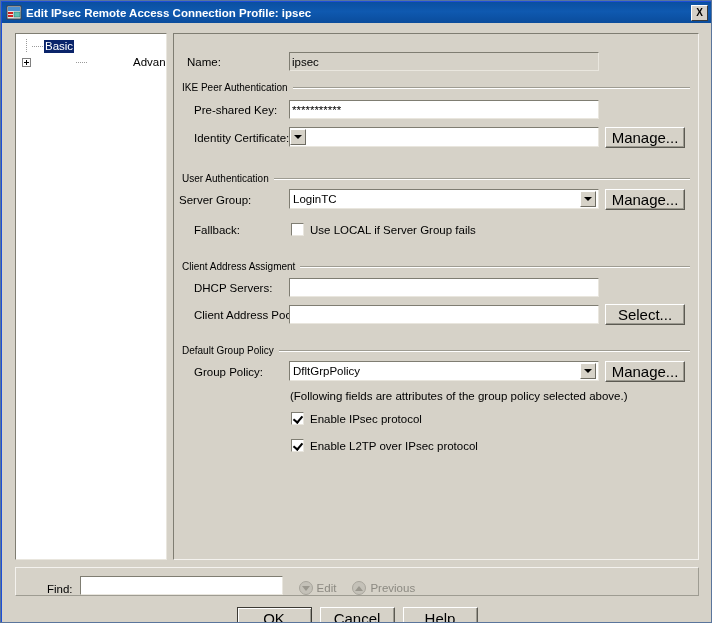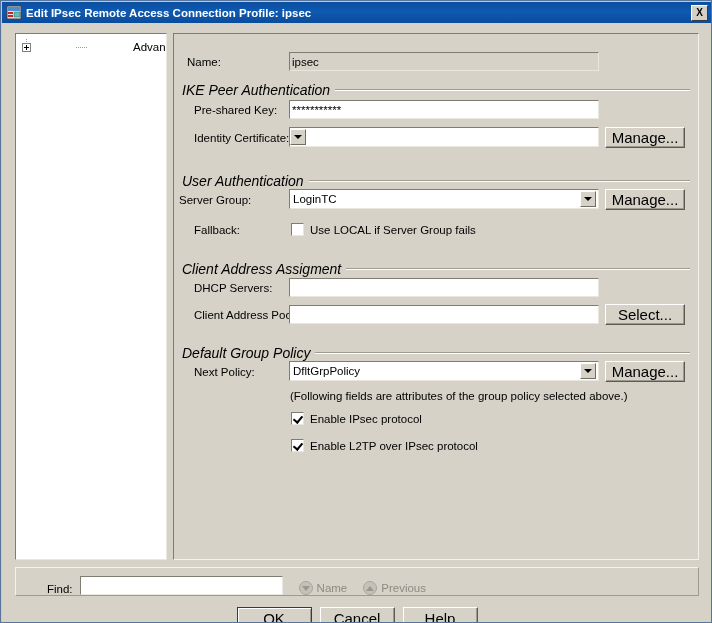--- a/index.html
+++ b/index.html
@@ -14,21 +14,21 @@
     color: #000000;
     -webkit-font-smoothing: none;
   }
 
   
   .window {
     position: relative;
     width: 712px;
     height: 623px;
     box-sizing: border-box;
-    background: #86efac;
+    background: #1d4ed8;
     border: 1px solid #5a759c;
     overflow: hidden;
   }
 
   
   .titlebar {
     position: absolute;
     left: 1px; top: 1px;
     width: 710px;
     height: 21px;
@@ -279,24 +279,23 @@
   }
 
   
   .group {
     position: absolute;
     display: flex;
     align-items: center;
     white-space: nowrap;
   }
   .group-title {
-    font-size: 14px;
+    font-size: 10px;
     color: #000000;
     padding-right: 5px;
-    font-style: italic;
   }
   .group-line {
     height: 1px;
     background: #9e9c92;
     border-bottom: 1px solid #ffffff;
     flex: 1 1 auto;
   }
 
   
   .checkbox {
@@ -417,20 +416,25 @@
       </svg>
     </div>
     <div class="title-text">Edit IPsec Remote Access Connection Profile: ipsec</div>
     <div class="close-btn">X</div>
   </div>
 
   <div class="client">
 
     <div class="tree-panel">
       <div class="tree-vline"></div>
+      <div class="tree-row" style="margin-left:0px;">
+        <span class="tree-expander blank"></span>
+        <span class="tree-dots"></span>
+        <span class="tree-label selected">Basic</span>
+      </div>
       <div class="tree-row" style="margin-left:0px; margin-top:1px;gap:44px;">
         <span class="tree-expander"></span>
         <span class="tree-dots"></span>
         <span class="tree-label">Advanced</span>
       </div>
     </div>
 
     <div class="content-panel">
 
       <div class="row" style="left:13px; top:22px;">
@@ -497,21 +501,21 @@
       </div>
       <input class="txtbox" type="text" style="position: absolute; left: 115px; top: 271px; width: 310px;" value="">
       <div class="btn" style="position:absolute; left:431px; top:270px; width:80px; height:21px;">Select...</div>
 
       <div class="group" style="left:8px; top:311px; width:508px;">
         <span class="group-title">Default Group Policy</span>
         <span class="group-line"></span>
       </div>
 
       <div class="row" style="left:20px; top:332px;">
-        <span class="lbl">Next Policy:</span>
+        <span class="lbl">Group Policy:</span>
       </div>
       <div class="combo" style="position:absolute; left:115px; top:327px; width:310px;">
         <span class="combo-text">DfltGrpPolicy</span>
         <span class="combo-arrow">
             <i></i>
           </span>
       </div>
       <div class="btn" style="position:absolute; left:431px; top:327px; width:80px; height:21px;">Manage...</div>
 
       <div class="note" style="left:116px; top:356px;">(Following fields are attributes of the group policy selected above.)</div>
@@ -528,21 +532,21 @@
 
     </div>
 
     <div class="findbar">
       <span class="find-label">Find:</span>
       <input class="txtbox find-input" type="text" value="" style="">
       <span class="navbtn">
         <span class="circ">
             <i class="down"></i>
           </span>
-        <span>Name</span>
+        <span>Edit</span>
       </span>
       <span class="navbtn">
         <span class="circ">
             <i class="up"></i>
           </span>
         <span>Previous</span>
       </span>
     </div>
 
     <div class="buttonbar">

